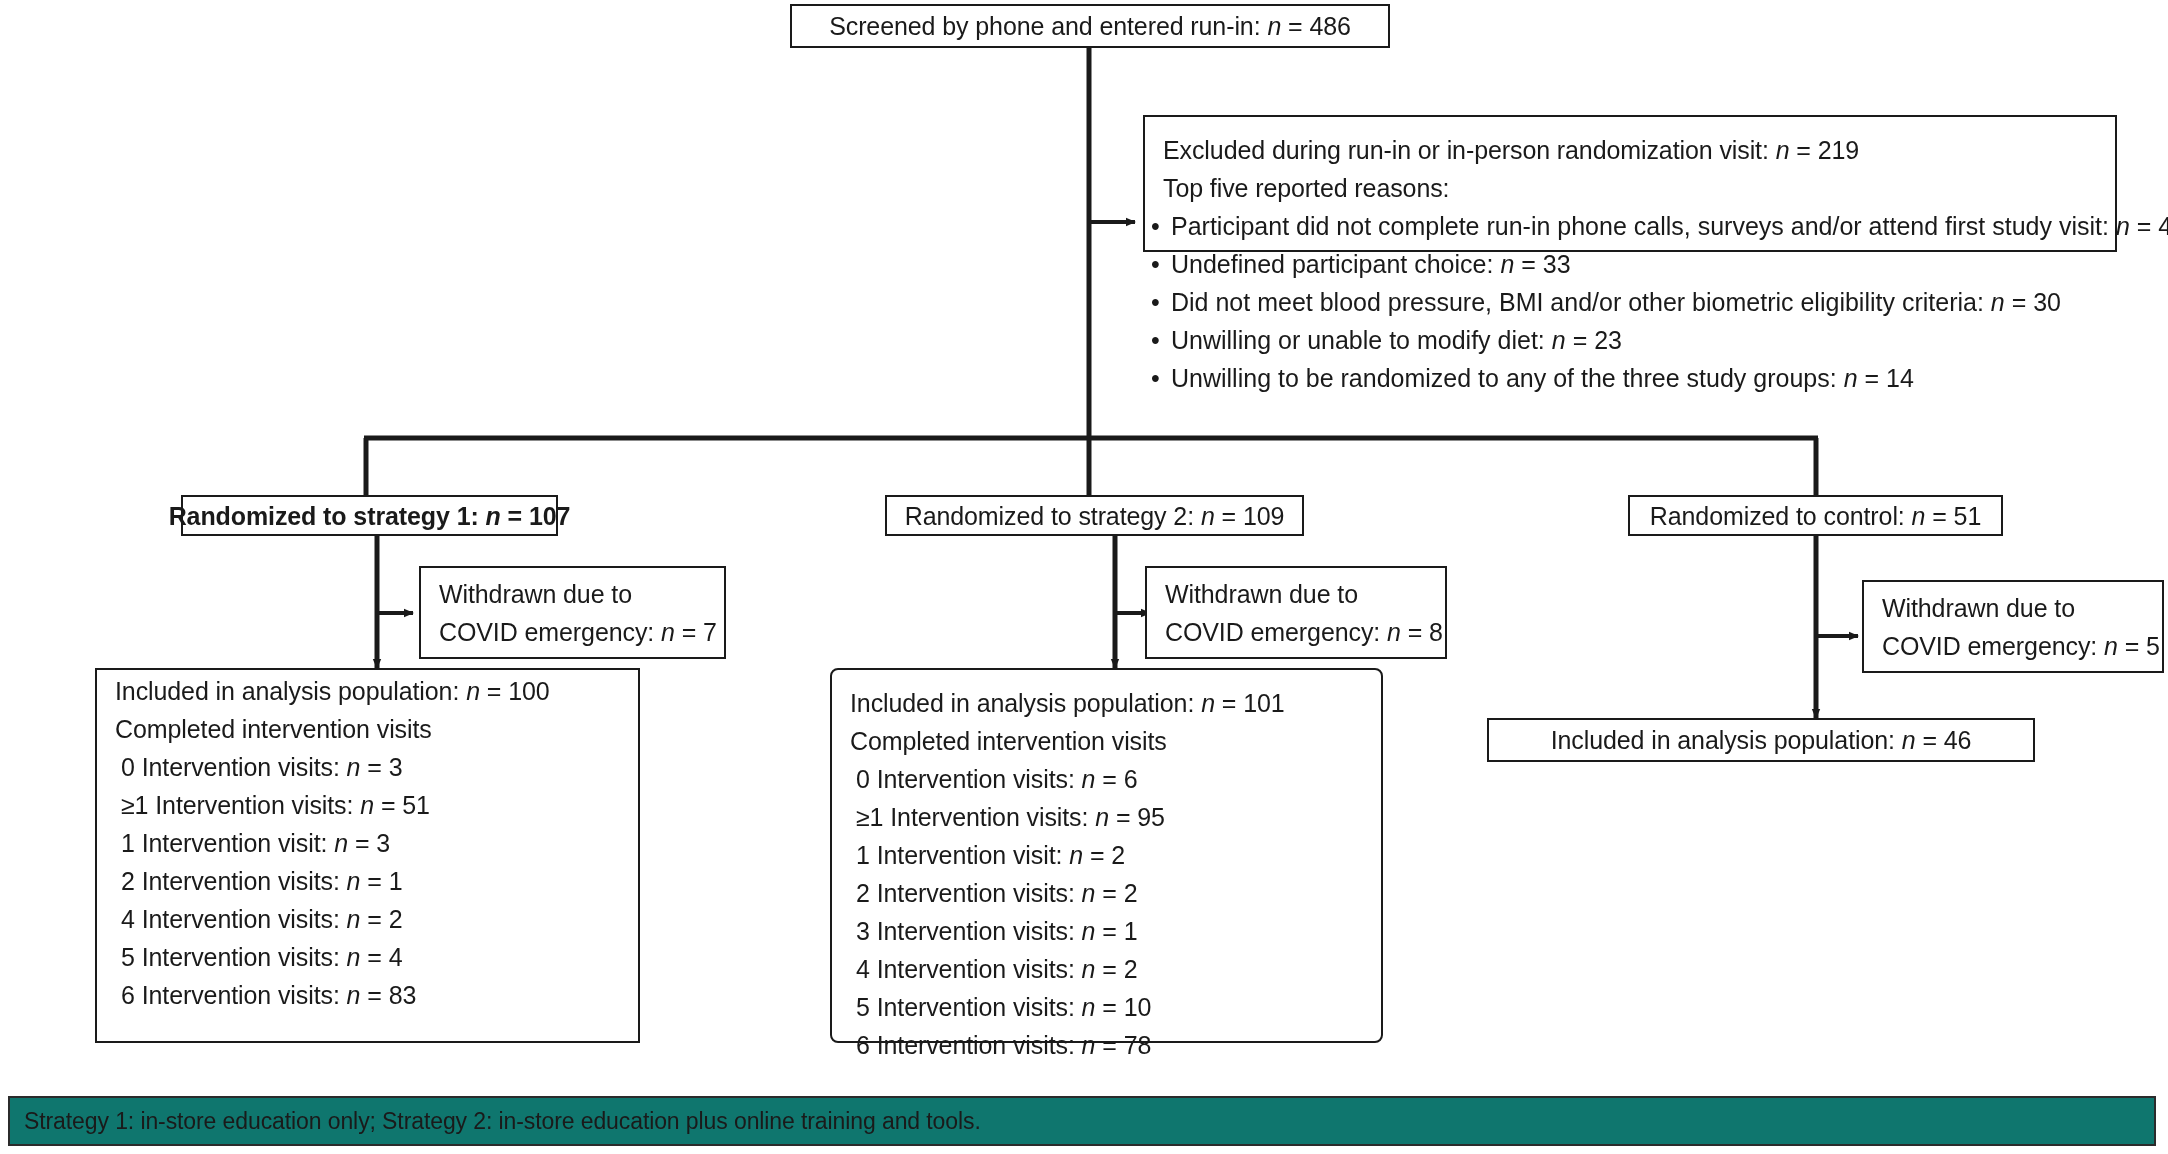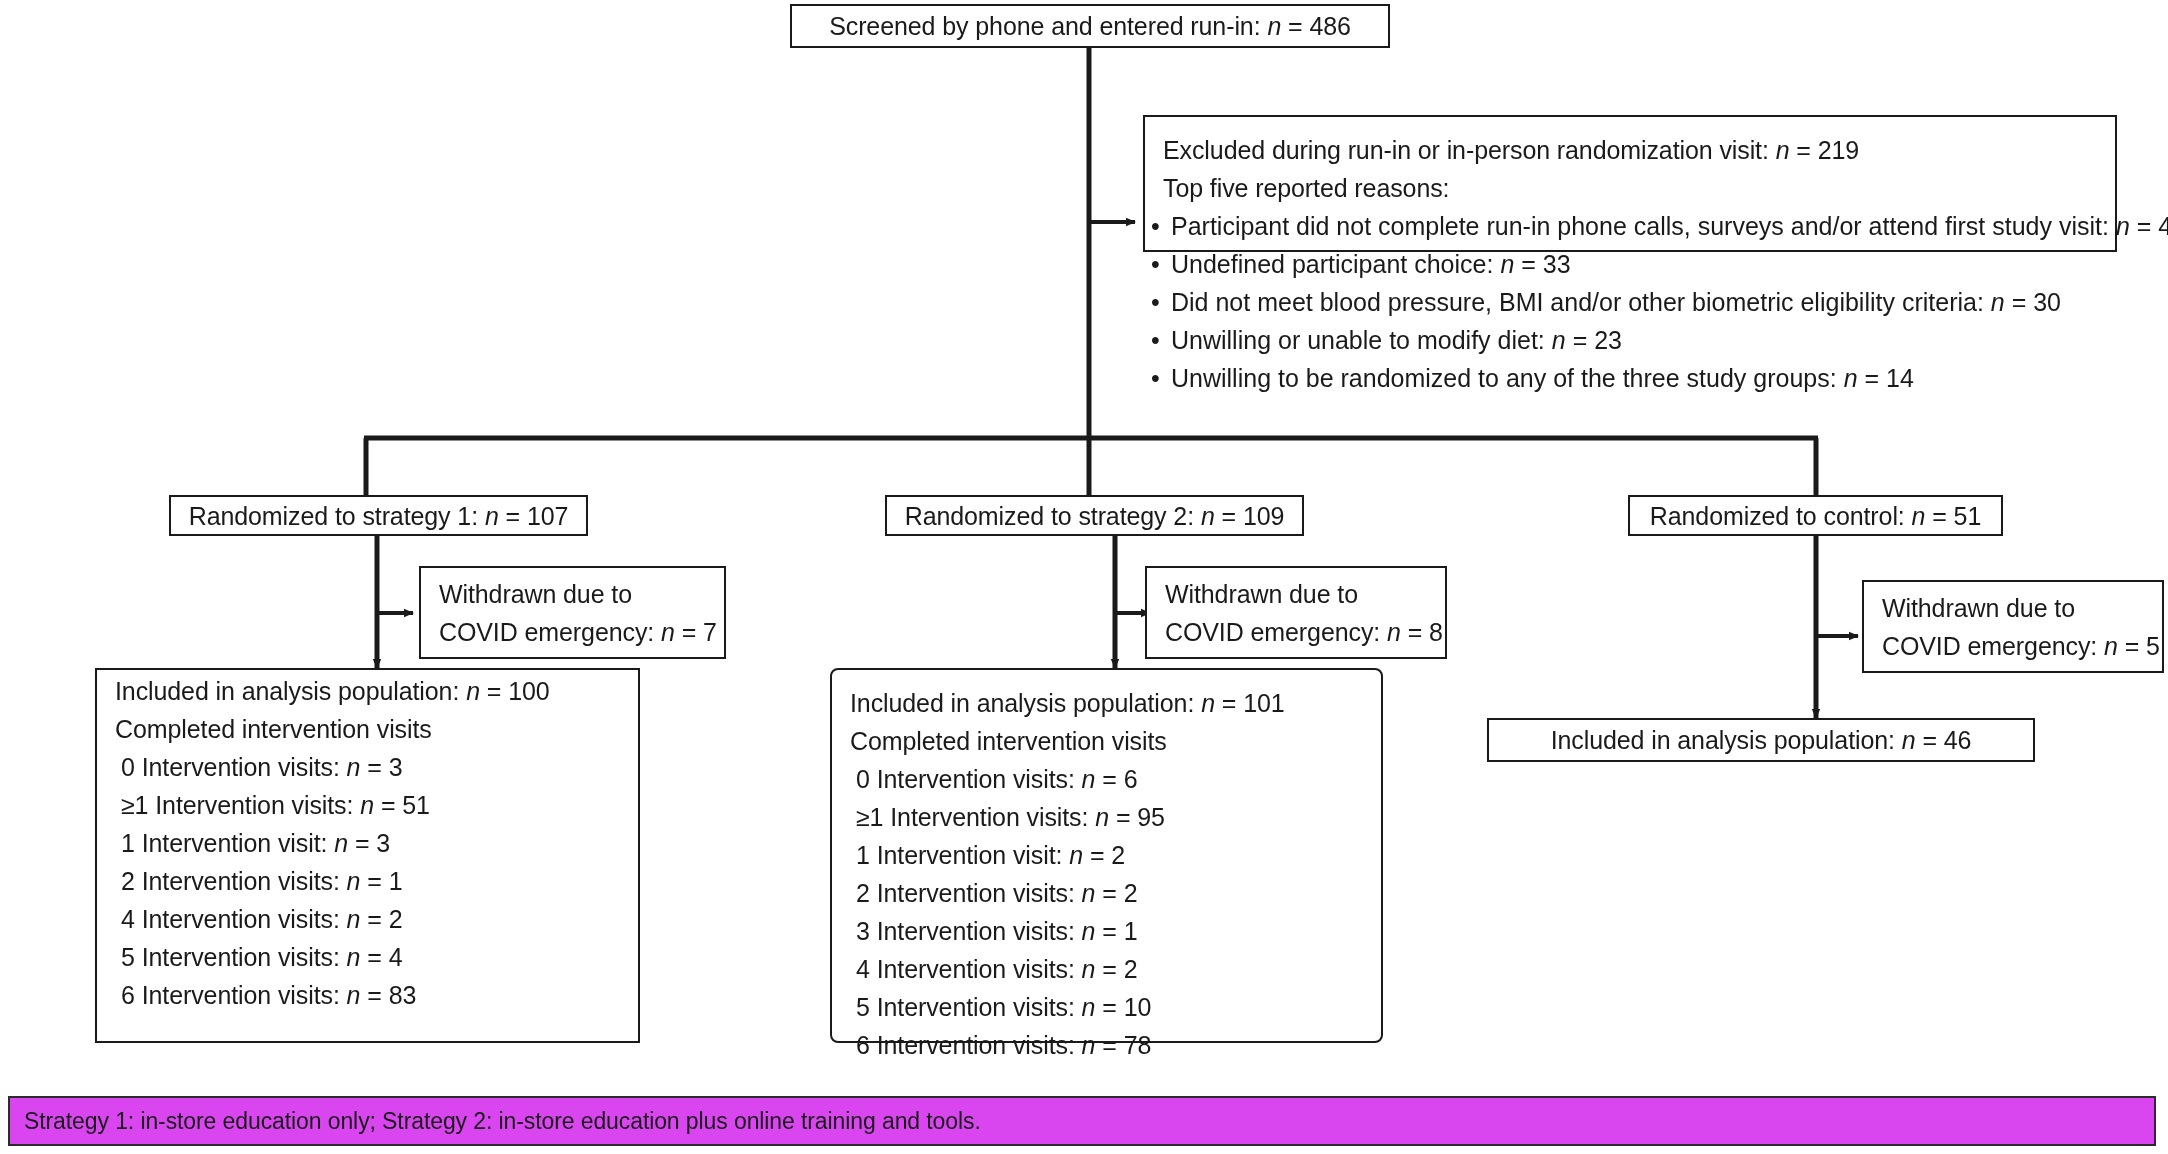--- a/index.html
+++ b/index.html
@@ -74,21 +74,21 @@
     left: 6px;
     top: 0;
   }
   .indent-1 {
     padding-left: 24px;
   }
   .footnote {
     position: absolute;
     box-sizing: border-box;
     border: 2px solid #2b2b2b;
-    background: #d946ef;
+    background: #0f766e;
     display: flex;
     align-items: center;
     padding-left: 14px;
   }
   .footnote .line {
     font-size: 23px;
   }
 </style>
 </head>
 <body>
@@ -159,21 +159,21 @@
         <span>= 23</span>
       </li>
       <li>
         <span>Unwilling to be randomized to any of the three study groups:</span>
         <em class="nvar">n</em>
         <span>= 14</span>
       </li>
     </ul>
   </div>
 
-  <div class="box center" style="left:169px; top:495px; width:419px; height:41px;">
+  <div class="box center" style="left:181px; top:495px; width:377px; height:41px;font-weight:bold;">
     <div class="line">
       <span>Randomized to strategy 1:</span>
       <em class="nvar">n</em>
       <span>= 107</span>
     </div>
   </div>
 
   <div class="box center" style="left:885px; top:495px; width:419px; height:41px;">
     <div class="line">
       <span>Randomized to strategy 2:</span>

